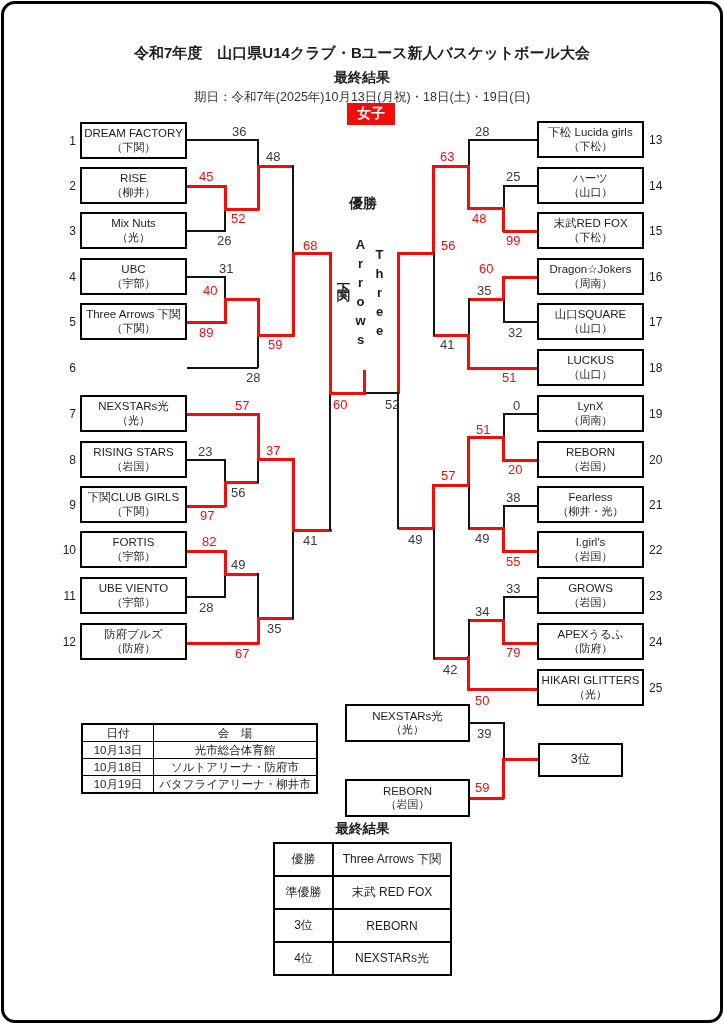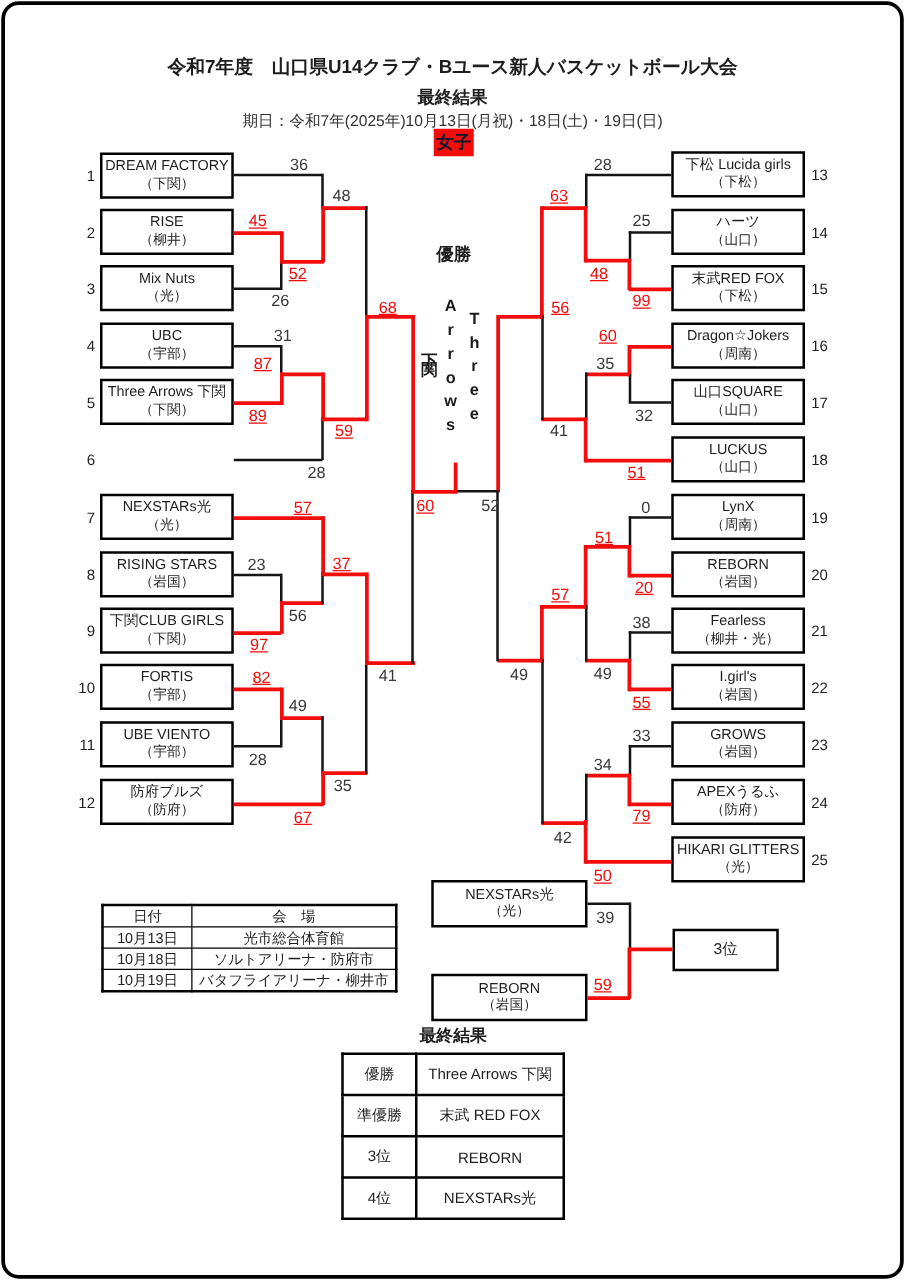--- a/index.html
+++ b/index.html
@@ -3,33 +3,33 @@
 <meta charset="utf-8">
 <style>
   :root{ --red:#f20d0d; --ink:#1e1e1e; }
   html,body{margin:0;padding:0;background:#fff;}
   body{font-family:"Liberation Sans","DejaVu Sans",sans-serif;color:var(--ink);}
   .page{position:relative;width:724px;height:1024px;background:#fff;overflow:hidden;}
   .frame{position:absolute;left:1px;top:1px;width:716px;height:1016px;border:3px solid #000;border-radius:14px;}
   .ttl{position:absolute;left:0;width:724px;text-align:center;font-weight:bold;font-size:15px;}
   .sub{position:absolute;left:0;width:724px;text-align:center;font-weight:bold;font-size:14px;}
   .dates{position:absolute;left:0;width:724px;text-align:center;font-size:12.5px;color:#333;}
-  .badge{position:absolute;left:347px;top:103px;width:32px;height:22px;background:var(--red);color:#0f172a;font-weight:bold;font-size:14px;display:flex;align-items:center;justify-content:center;}
+  .badge{position:absolute;left:347px;top:103px;width:48px;height:22px;background:var(--red);color:#ffffff;font-weight:bold;font-size:14px;display:flex;align-items:center;justify-content:center;}
   .tbox{position:absolute;width:107px;height:37px;border:2.5px solid #000;background:#fff;box-sizing:border-box;display:flex;flex-direction:column;align-items:center;justify-content:center;line-height:1.25;}
   .tbox .nm{font-size:11.5px;white-space:nowrap;}
   .tbox .rg{font-size:11px;white-space:nowrap;}
   .lbx{left:80px;} .rbx{left:537px;}
   .seed{position:absolute;font-size:12px;color:#222;width:16px;}
   .seed.l{left:60px;text-align:right;} .seed.r{left:649px;text-align:left;}
   .hl{position:absolute;height:2px;background:#141414;}
   .vl{position:absolute;width:2px;background:#141414;}
   .hl.r{height:3px;background:var(--red);}
   .vl.r{width:3px;background:var(--red);}
   .sc{position:absolute;font-size:13px;color:#3a3a3a;letter-spacing:0;}
-  .sc.r{color:var(--red);text-decoration:underline;}
+  .sc.r{color:var(--red);}
   .champ-label{position:absolute;left:338px;top:195px;width:50px;text-align:center;font-weight:bold;font-size:14px;}
   .vcol{position:absolute;writing-mode:vertical-rl;text-orientation:upright;font-weight:600;font-size:13px;letter-spacing:4px;color:#1a1a1a;}
   table{border-collapse:collapse;}
   .sched{position:absolute;left:65px;top:723px;padding-left:16px;}
   .sched table{width:237px;border:2.5px solid #000;font-size:11.5px;}
   .sched td,.sched th{border:1.5px solid #000;height:16px;text-align:center;font-weight:normal;padding:0 2px;}
   .sched .c1{width:66px;}
   .fin-head{position:absolute;left:273px;top:820px;width:179px;text-align:center;font-weight:bold;font-size:13.5px;}
   .fin{position:absolute;left:273px;top:842px;}
   .fin table{width:179px;border:2.5px solid #000;font-size:12px;}
@@ -274,21 +274,21 @@
   <i class="vl r" style="left:397px;top:252px;height:142px"></i>
   <i class="vl" style="left:397px;top:392px;height:137px"></i>
 
   <span class="sc" style="left:232px;top:124px">36</span>
   <span class="sc r" style="left:199px;top:169px">45</span>
   <span class="sc" style="left:217px;top:233px">26</span>
   <span class="sc r" style="left:231px;top:211px">52</span>
   <span class="sc" style="left:266px;top:149px">48</span>
   <span class="sc" style="left:219px;top:261px">31</span>
   <span class="sc r" style="left:199px;top:325px">89</span>
-  <span class="sc r" style="left:203px;top:283px">87</span>
+  <span class="sc r" style="left:203px;top:283px">40</span>
   <span class="sc" style="left:246px;top:370px">28</span>
   <span class="sc r" style="left:268px;top:337px">59</span>
   <span class="sc r" style="left:303px;top:238px">68</span>
   <span class="sc r" style="left:235px;top:398px">57</span>
   <span class="sc" style="left:198px;top:444px">23</span>
   <span class="sc r" style="left:200px;top:508px">97</span>
   <span class="sc" style="left:231px;top:485px">56</span>
   <span class="sc r" style="left:266px;top:443px">37</span>
   <span class="sc r" style="left:202px;top:534px">82</span>
   <span class="sc" style="left:199px;top:600px">28</span>

